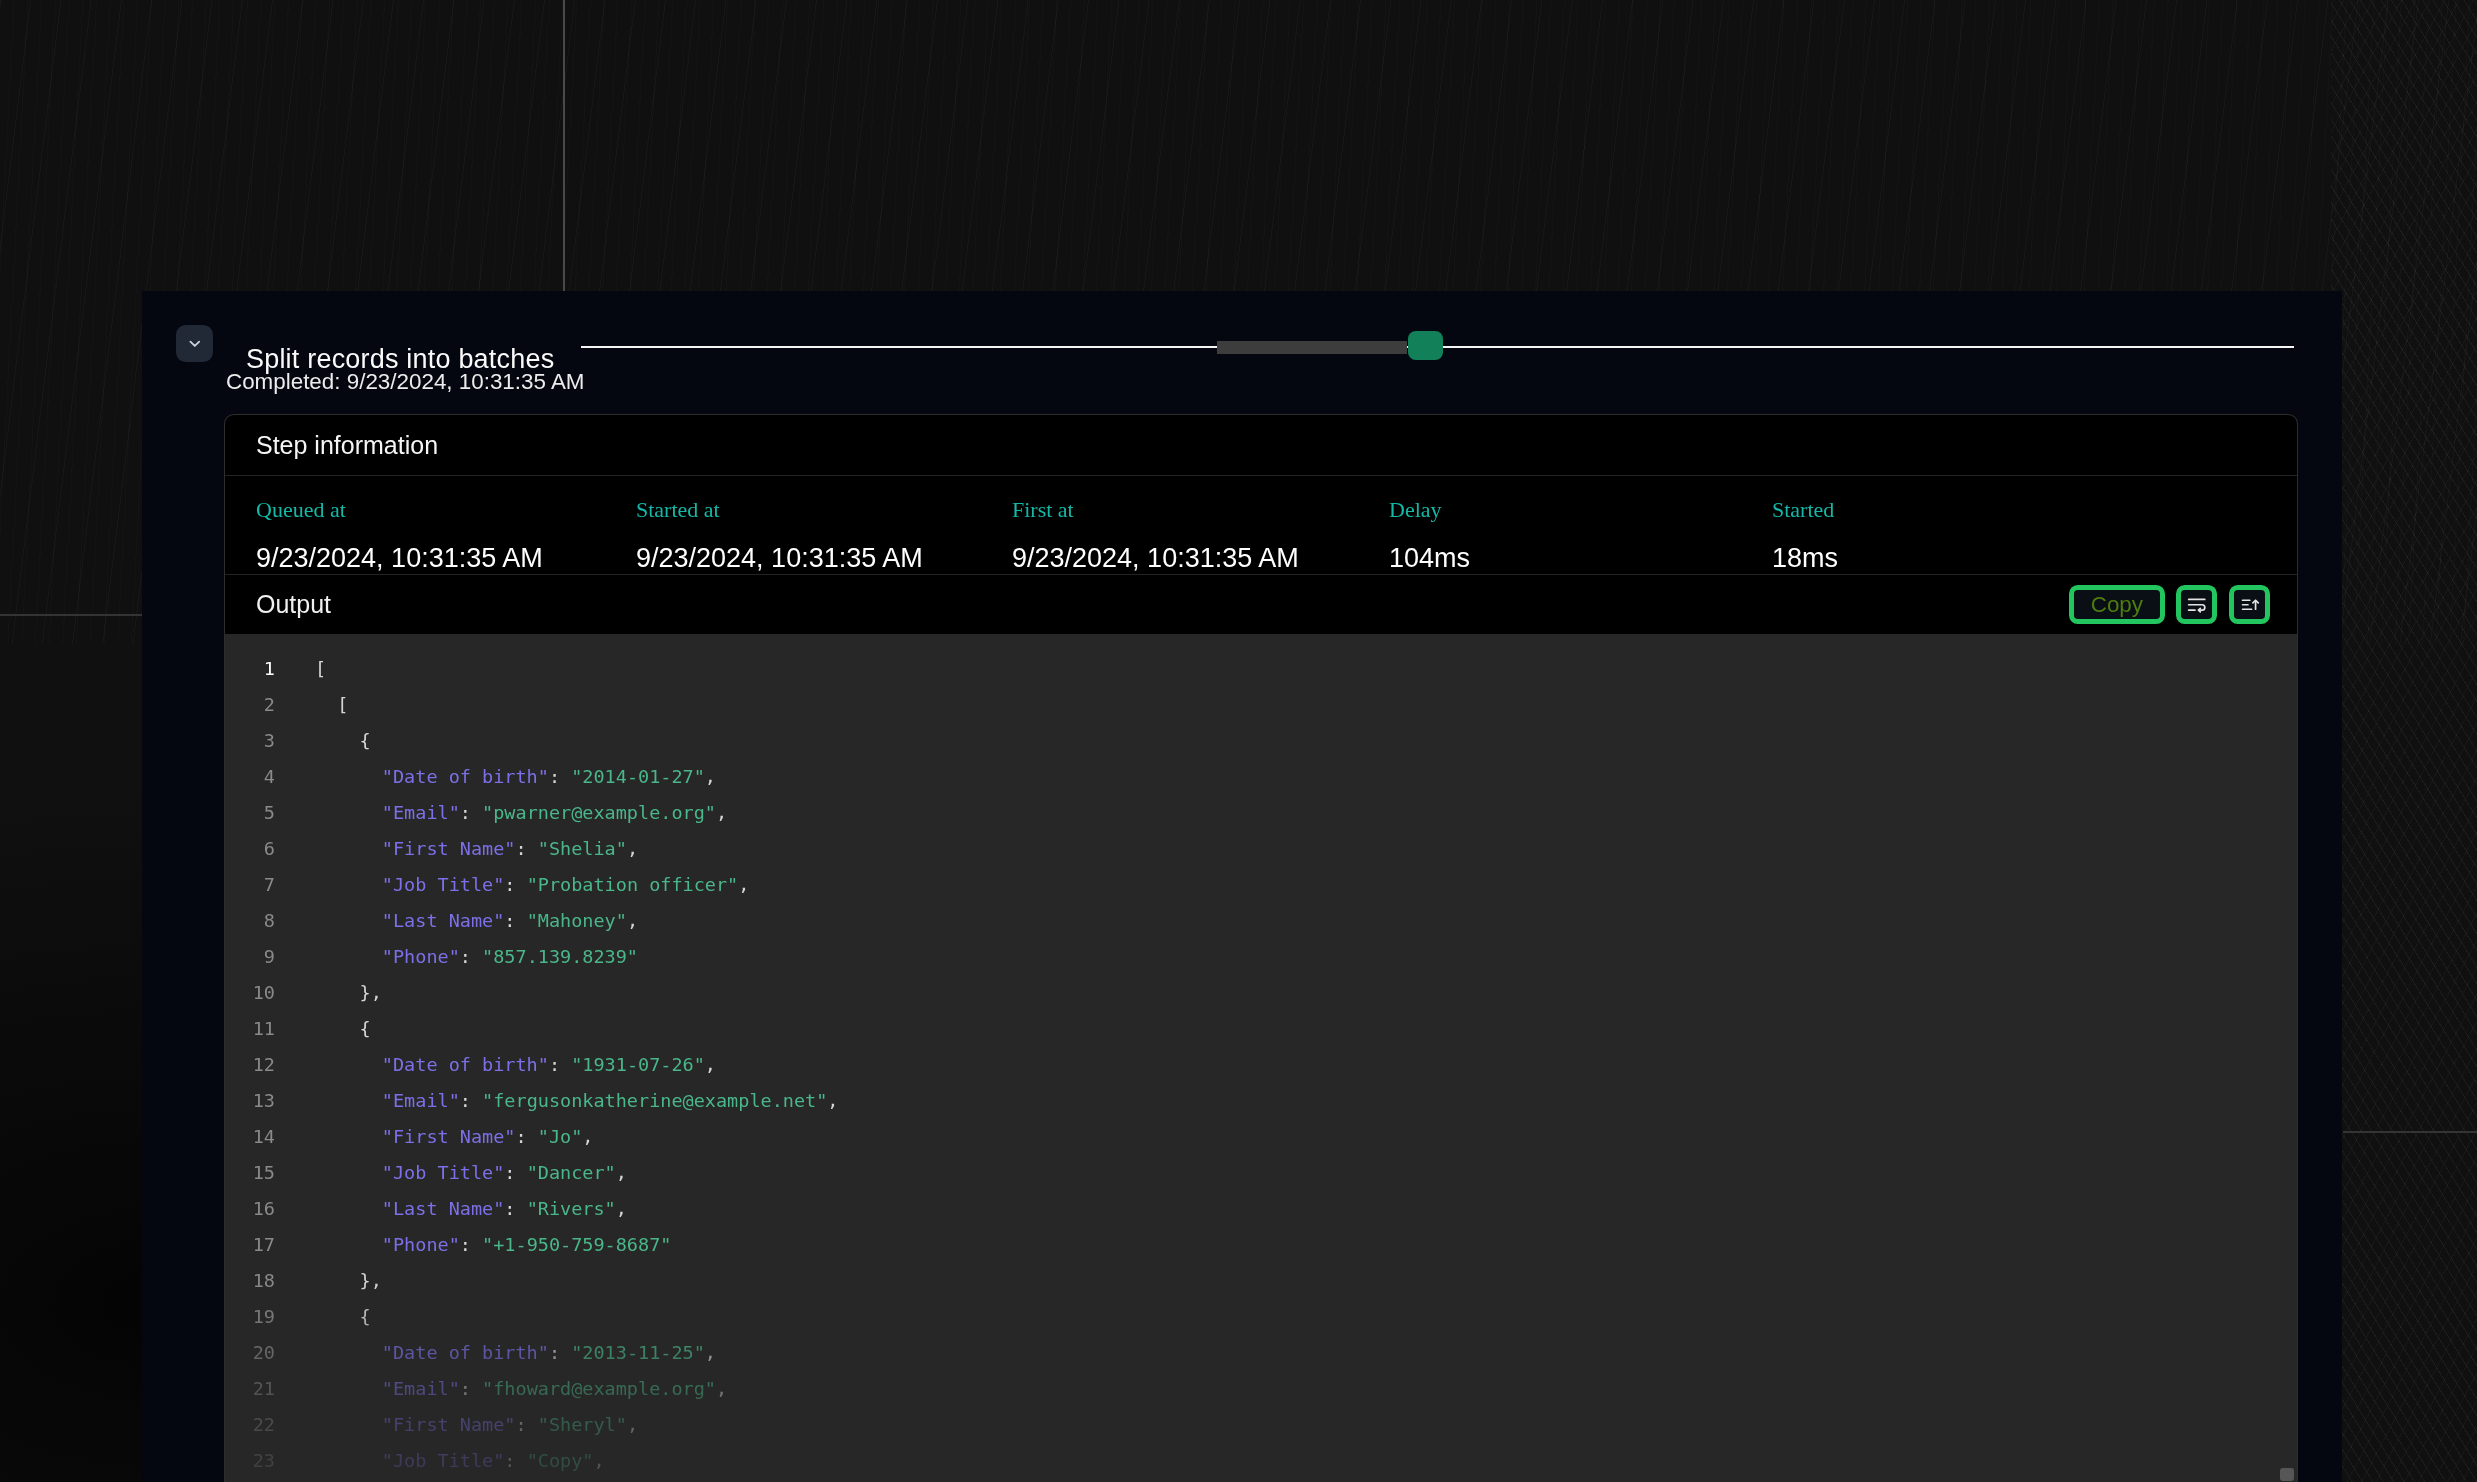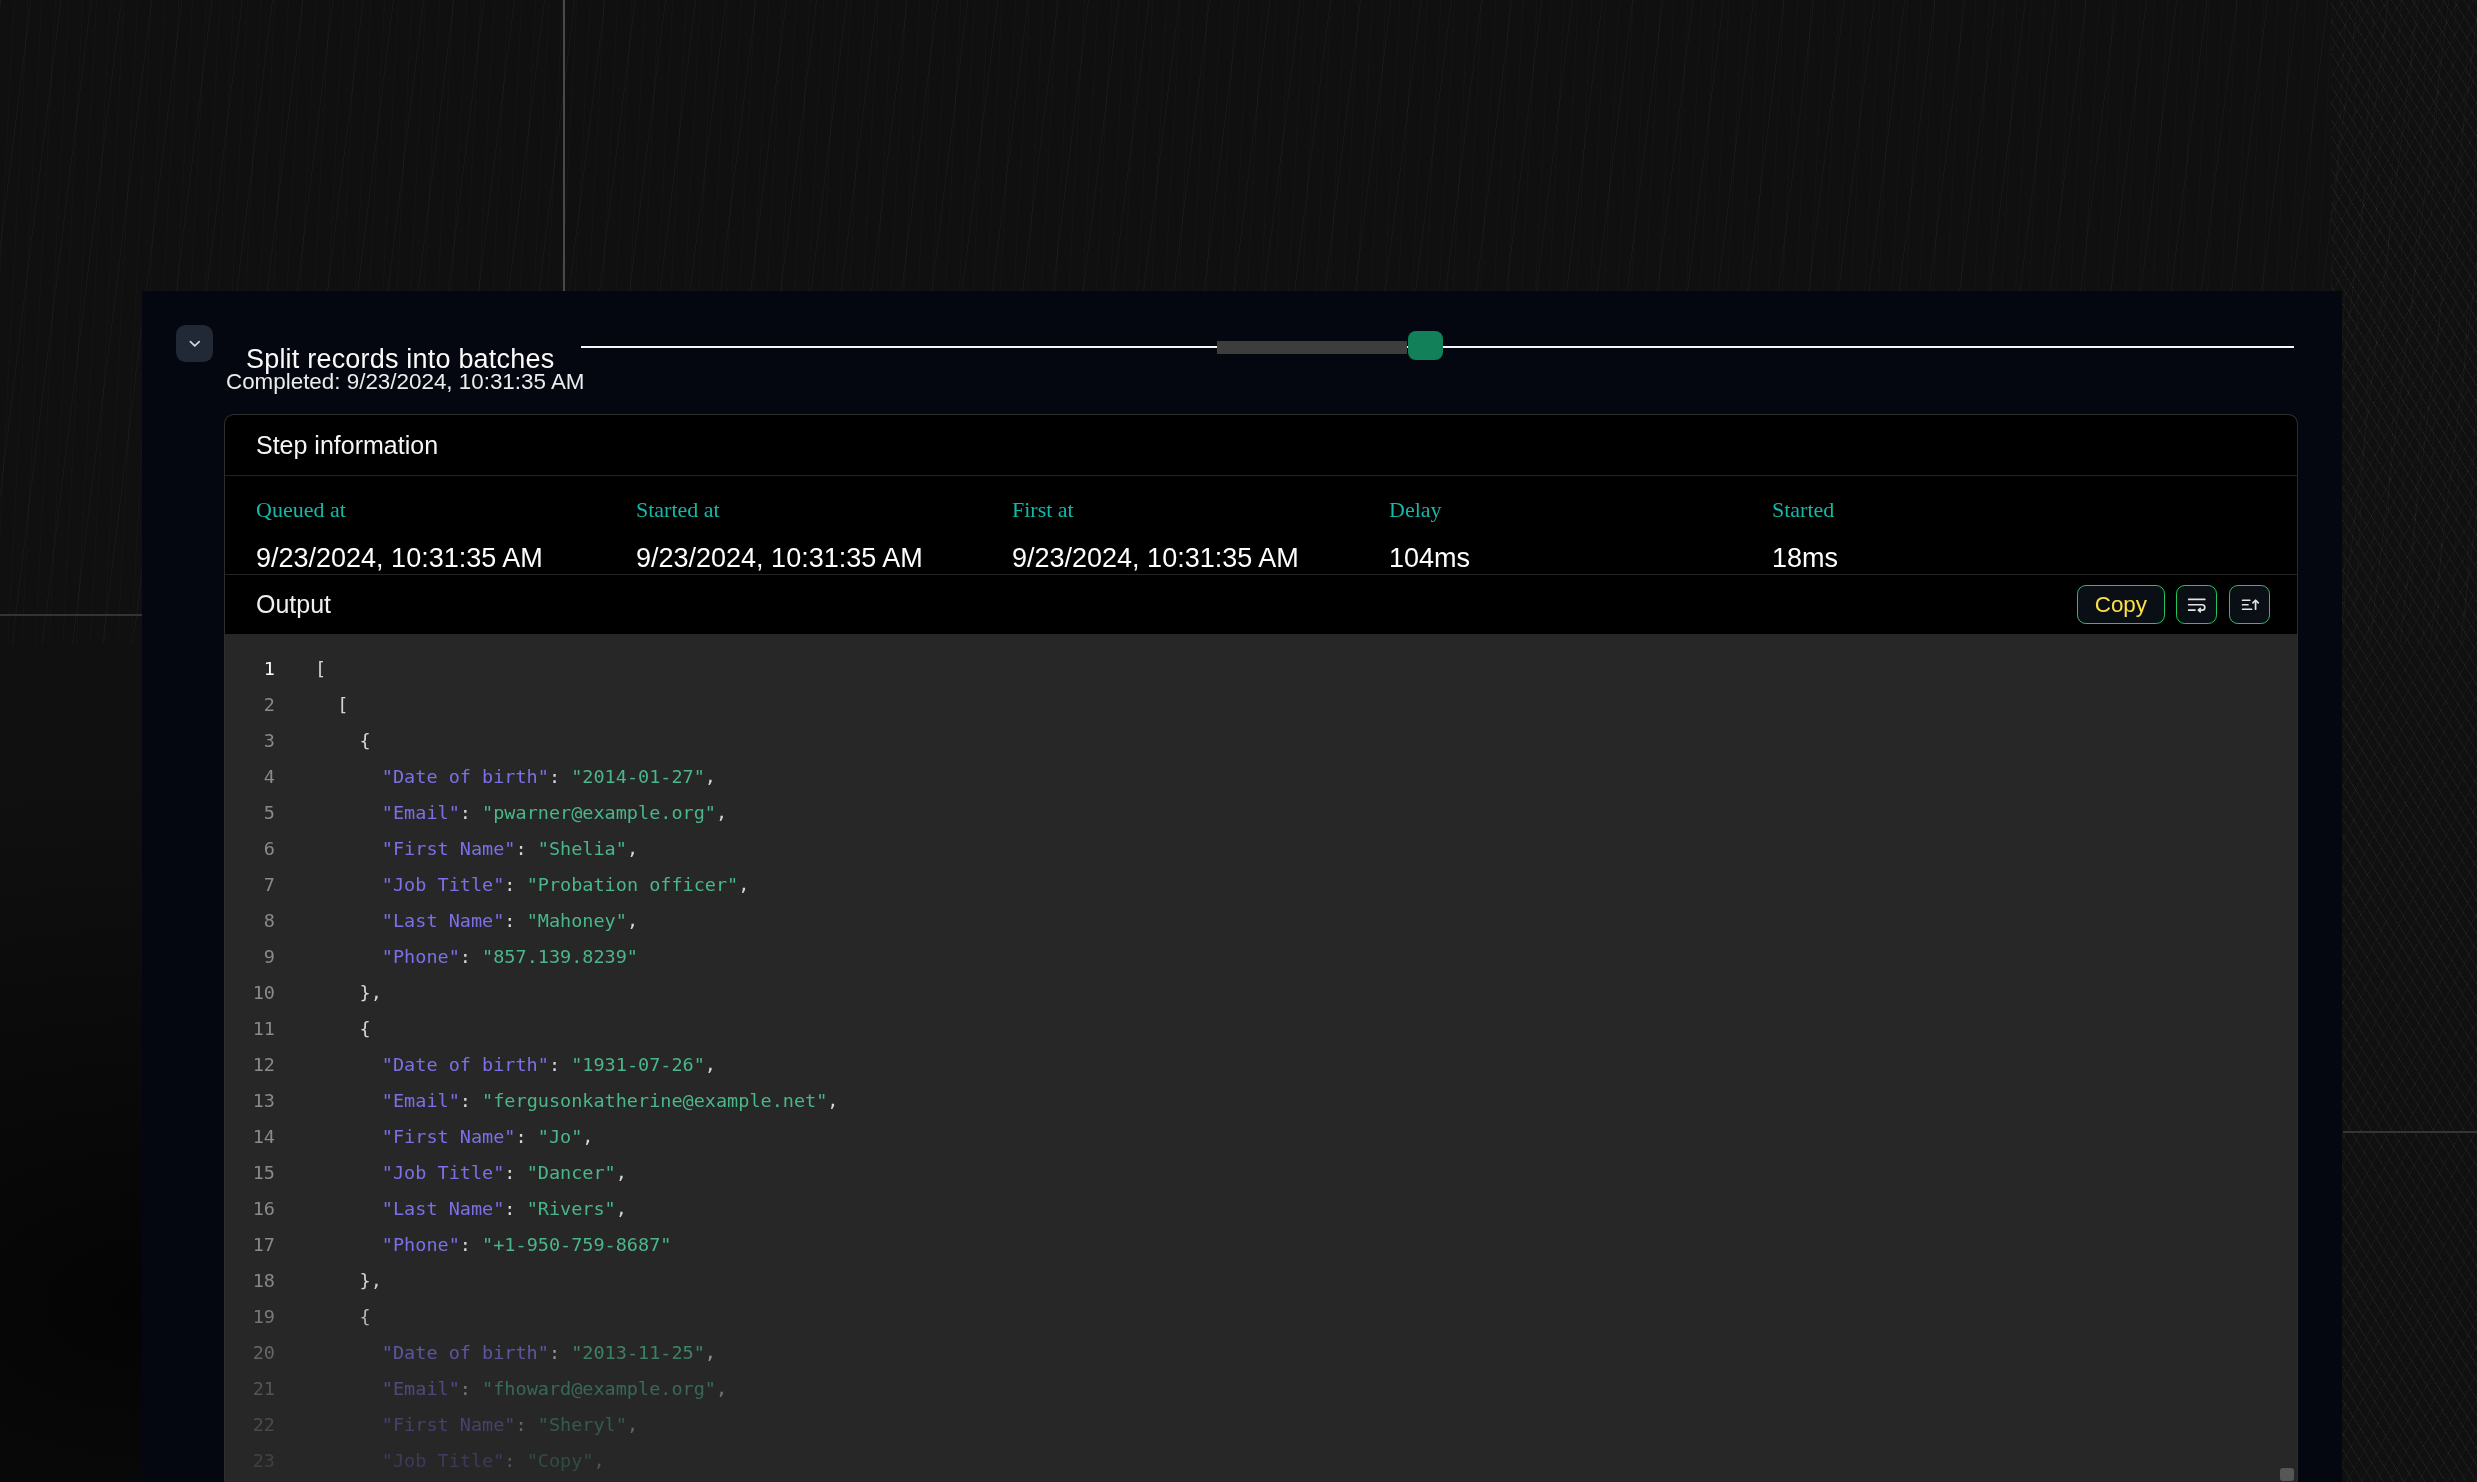--- a/index.html
+++ b/index.html
@@ -68,21 +68,21 @@
   .mc0{width:380px;} .mc1{width:376px;justify-content:space-between;} .mc2{width:377px;} .mc3{width:383px;} .mc4{flex:1;}
 
   .output-header{
     height:59px;box-sizing:border-box;flex:none;
     display:flex;align-items:center;padding:0 27px 0 31px;
   }
   .output-header .oh-title{font-size:25px;color:#f0f0f0;}
   .output-actions{margin-left:auto;display:flex;align-items:center;gap:11.7px;}
   .btn{
     height:39px;box-sizing:border-box;border-radius:8.8px;cursor:pointer;
-    background:#0a0e15;border:1px solid #22c55e;color:#fde047;
+    background:#0a0e15;border:5px solid #22c55e;color:#4d7c0f;
     display:flex;align-items:center;justify-content:center;
   }
   .btn-copy{padding:0 16.6px;font-size:22.4px;font-family:"Liberation Sans",sans-serif;}
   .btn-icon{width:41px;}
 
   
   .code-area{
     position:relative;flex:1;background:var(--code-bg,#272727);overflow:hidden;
     font-family:"DejaVu Sans Mono", monospace;font-size:18.5px;line-height:36px;
   }

